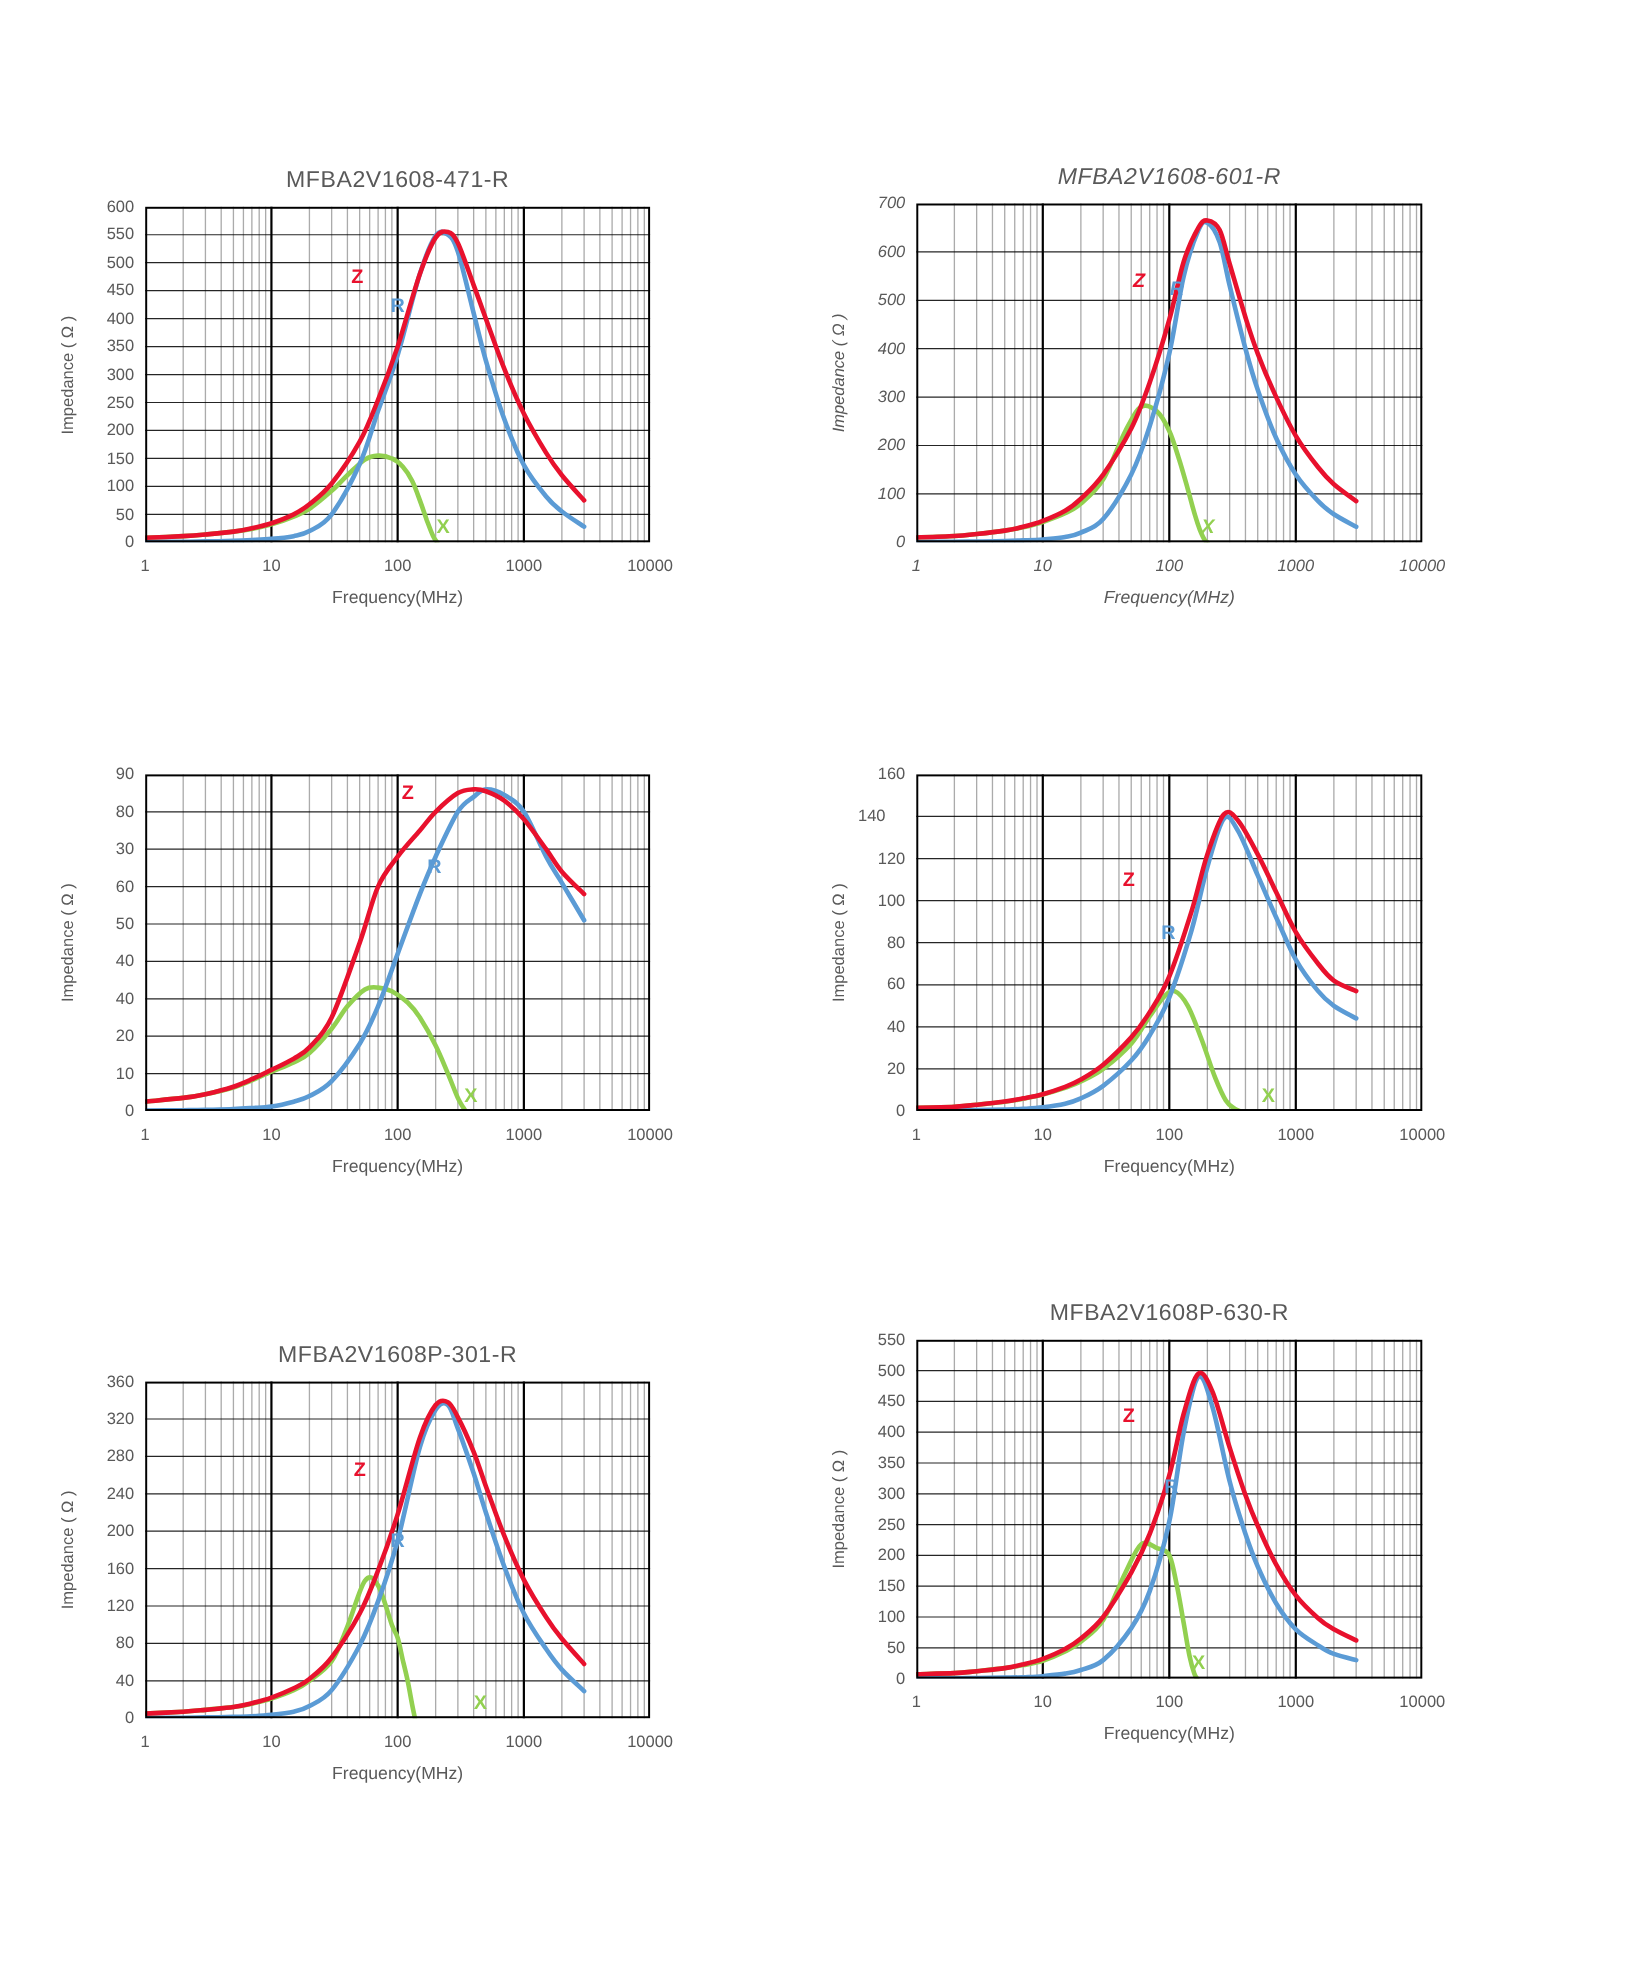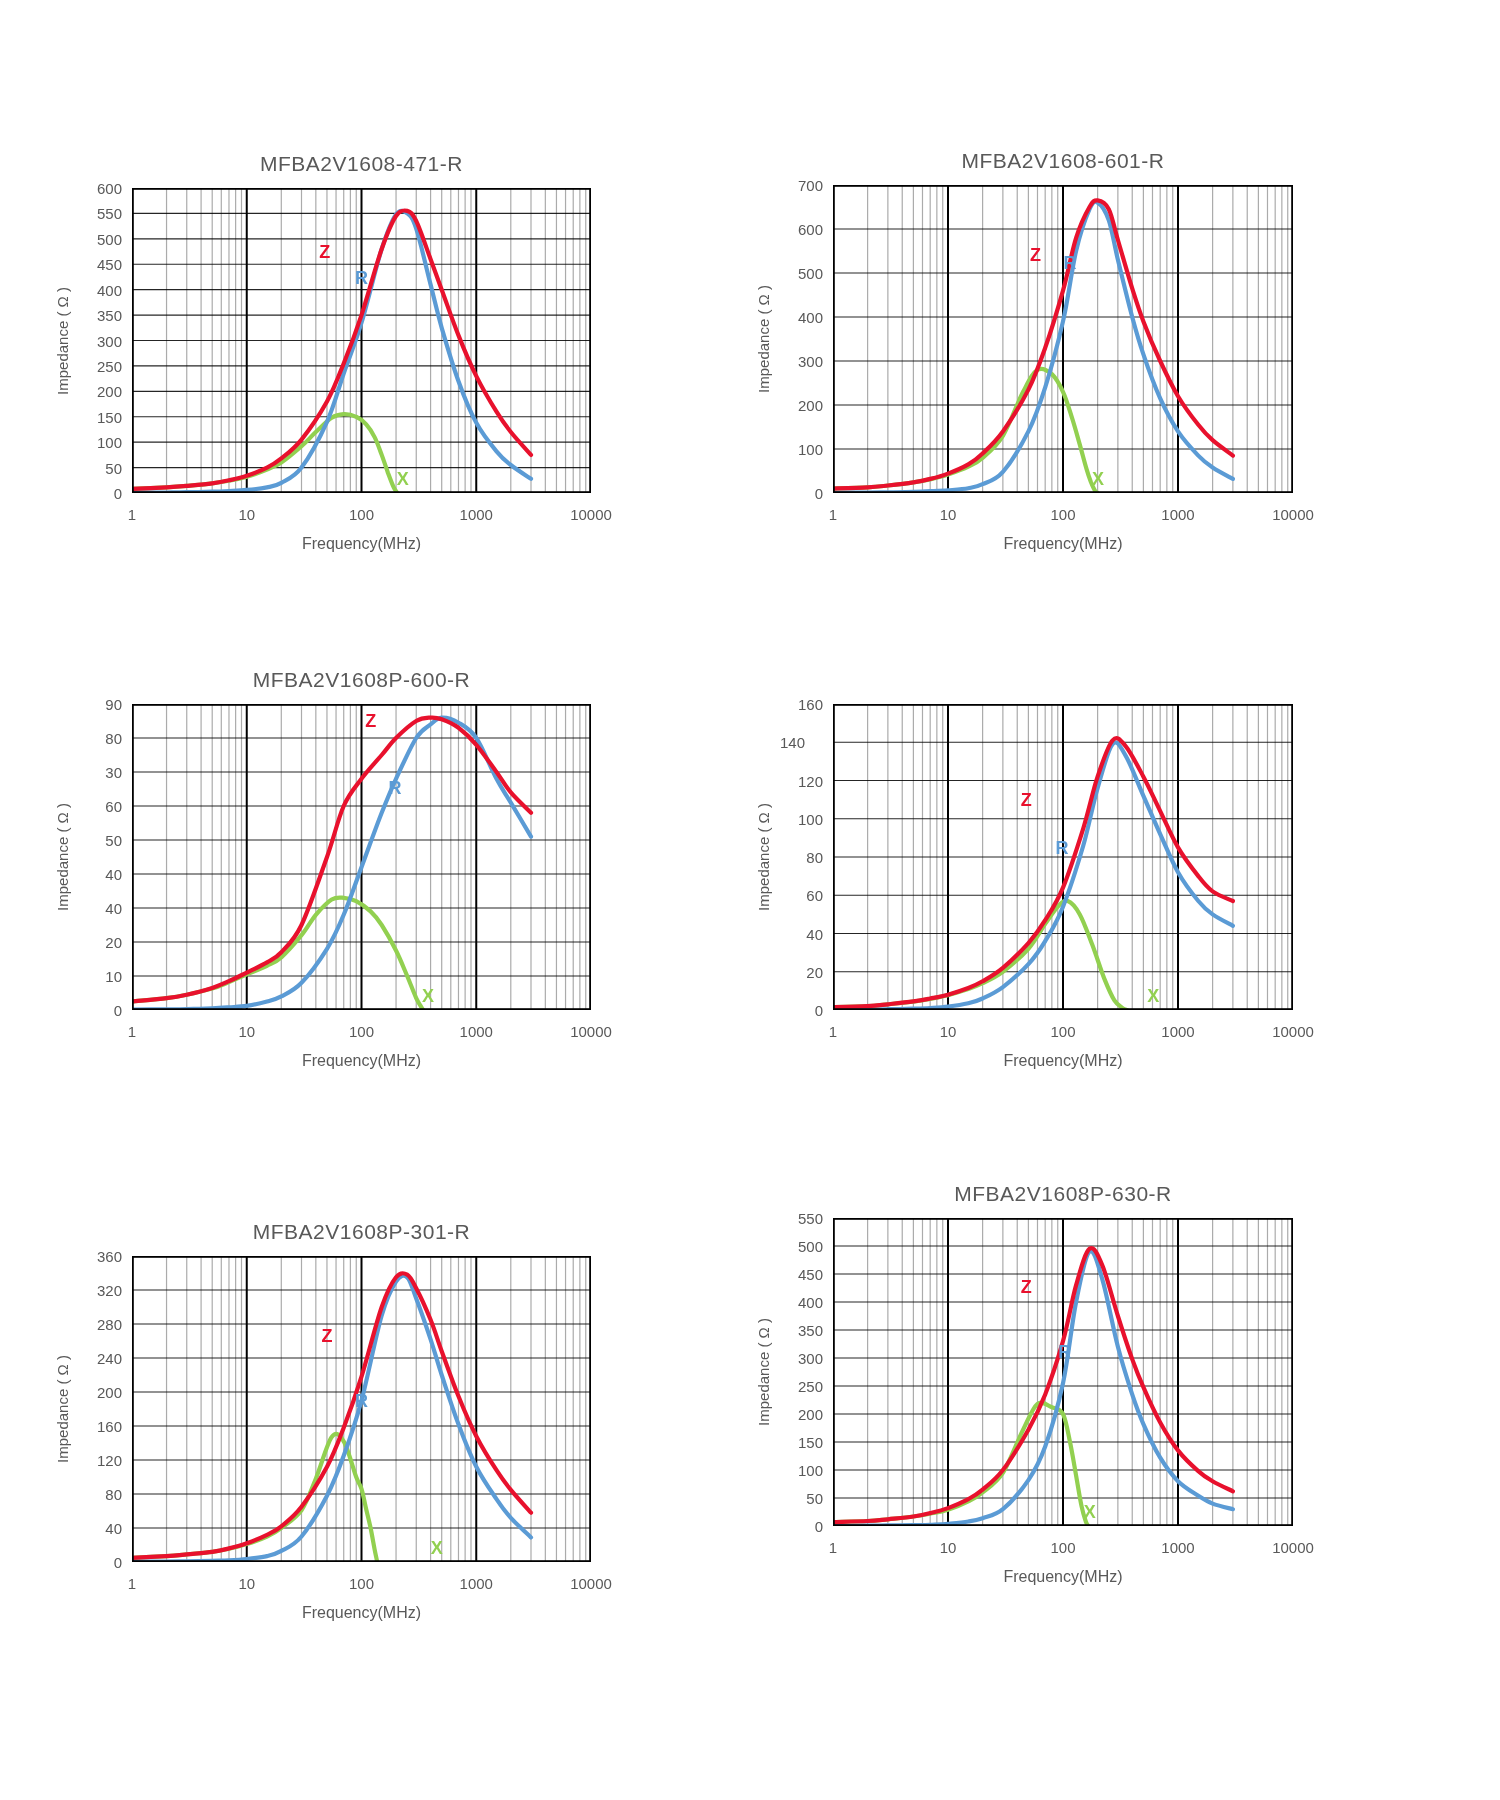--- a/index.html
+++ b/index.html
@@ -121,21 +121,21 @@
     <span class="tick y" style="left: 33px; width: 42px; top: 235.917px;">250</span>
     <span class="tick y" style="left: 33px; width: 42px; top: 210.5px;">300</span>
     <span class="tick y" style="left: 33px; width: 42px; top: 185.083px;">350</span>
     <span class="tick y" style="left: 33px; width: 42px; top: 159.667px;">400</span>
     <span class="tick y" style="left: 33px; width: 42px; top: 134.25px;">450</span>
     <span class="tick y" style="left: 33px; width: 42px; top: 108.833px;">500</span>
     <span class="tick y" style="left: 33px; width: 42px; top: 83.4167px;">550</span>
     <span class="tick y" style="left: 33px; width: 42px; top: 58px;">600</span>
   </figure>
 
-<figure class="chart" style="left: 748px; top: 127px; width: 570px; height: 458px;">
+<figure class="chart" style="left: 748px; top: 127px; width: 570px; height: 458px; font-style: italic;">
   <h3 class="chart-title" style="left: 85px; width: 460px; top: 22px;">MFBA2V1608-601-R</h3>
   <div class="y-axis-title" style="left: 2px; top: 58px; width: 26px; height: 308px;">
       <span>Impedance ( Ω )</span>
     </div>
   <svg class="plot" width="460" height="308" style="left: 85px; top: 58px;">
       <clipPath id="clip1">
         <rect x="0" y="0" width="460" height="308"></rect>
       </clipPath>
       <line x1="34.61844950135784" y1="0" x2="34.61844950135784" y2="308" stroke="#ababab" stroke-width="1.2"></line>
       <line x1="54.86894429276118" y1="0" x2="54.86894429276118" y2="308" stroke="#ababab" stroke-width="1.2"></line>
@@ -196,21 +196,20 @@
     <span class="tick y" style="left: 33px; width: 42px; top: 322px;">100</span>
     <span class="tick y" style="left: 33px; width: 42px; top: 278px;">200</span>
     <span class="tick y" style="left: 33px; width: 42px; top: 234px;">300</span>
     <span class="tick y" style="left: 33px; width: 42px; top: 190px;">400</span>
     <span class="tick y" style="left: 33px; width: 42px; top: 146px;">500</span>
     <span class="tick y" style="left: 33px; width: 42px; top: 102px;">600</span>
     <span class="tick y" style="left: 33px; width: 42px; top: 58px;">700</span>
   </figure>
 
 <figure class="chart" style="left: 47px; top: 646px; width: 569px; height: 456px;">
-  <h3 class="chart-title" style="left: 85px; width: 459px; top: 22px;">MFBA2V1608P-600-R</h3>
   <div class="y-axis-title" style="left: 2px; top: 58px; width: 26px; height: 306px;">
       <span>Impedance ( Ω )</span>
     </div>
   <svg class="plot" width="459" height="306" style="left: 85px; top: 58px;">
       <clipPath id="clip2">
         <rect x="0" y="0" width="459" height="306"></rect>
       </clipPath>
       <line x1="34.54319200244184" y1="0" x2="34.54319200244184" y2="306" stroke="#ababab" stroke-width="1.2"></line>
       <line x1="54.74966397908126" y1="0" x2="54.74966397908126" y2="306" stroke="#ababab" stroke-width="1.2"></line>
       <line x1="69.08638400488368" y1="0" x2="69.08638400488368" y2="306" stroke="#ababab" stroke-width="1.2"></line>

